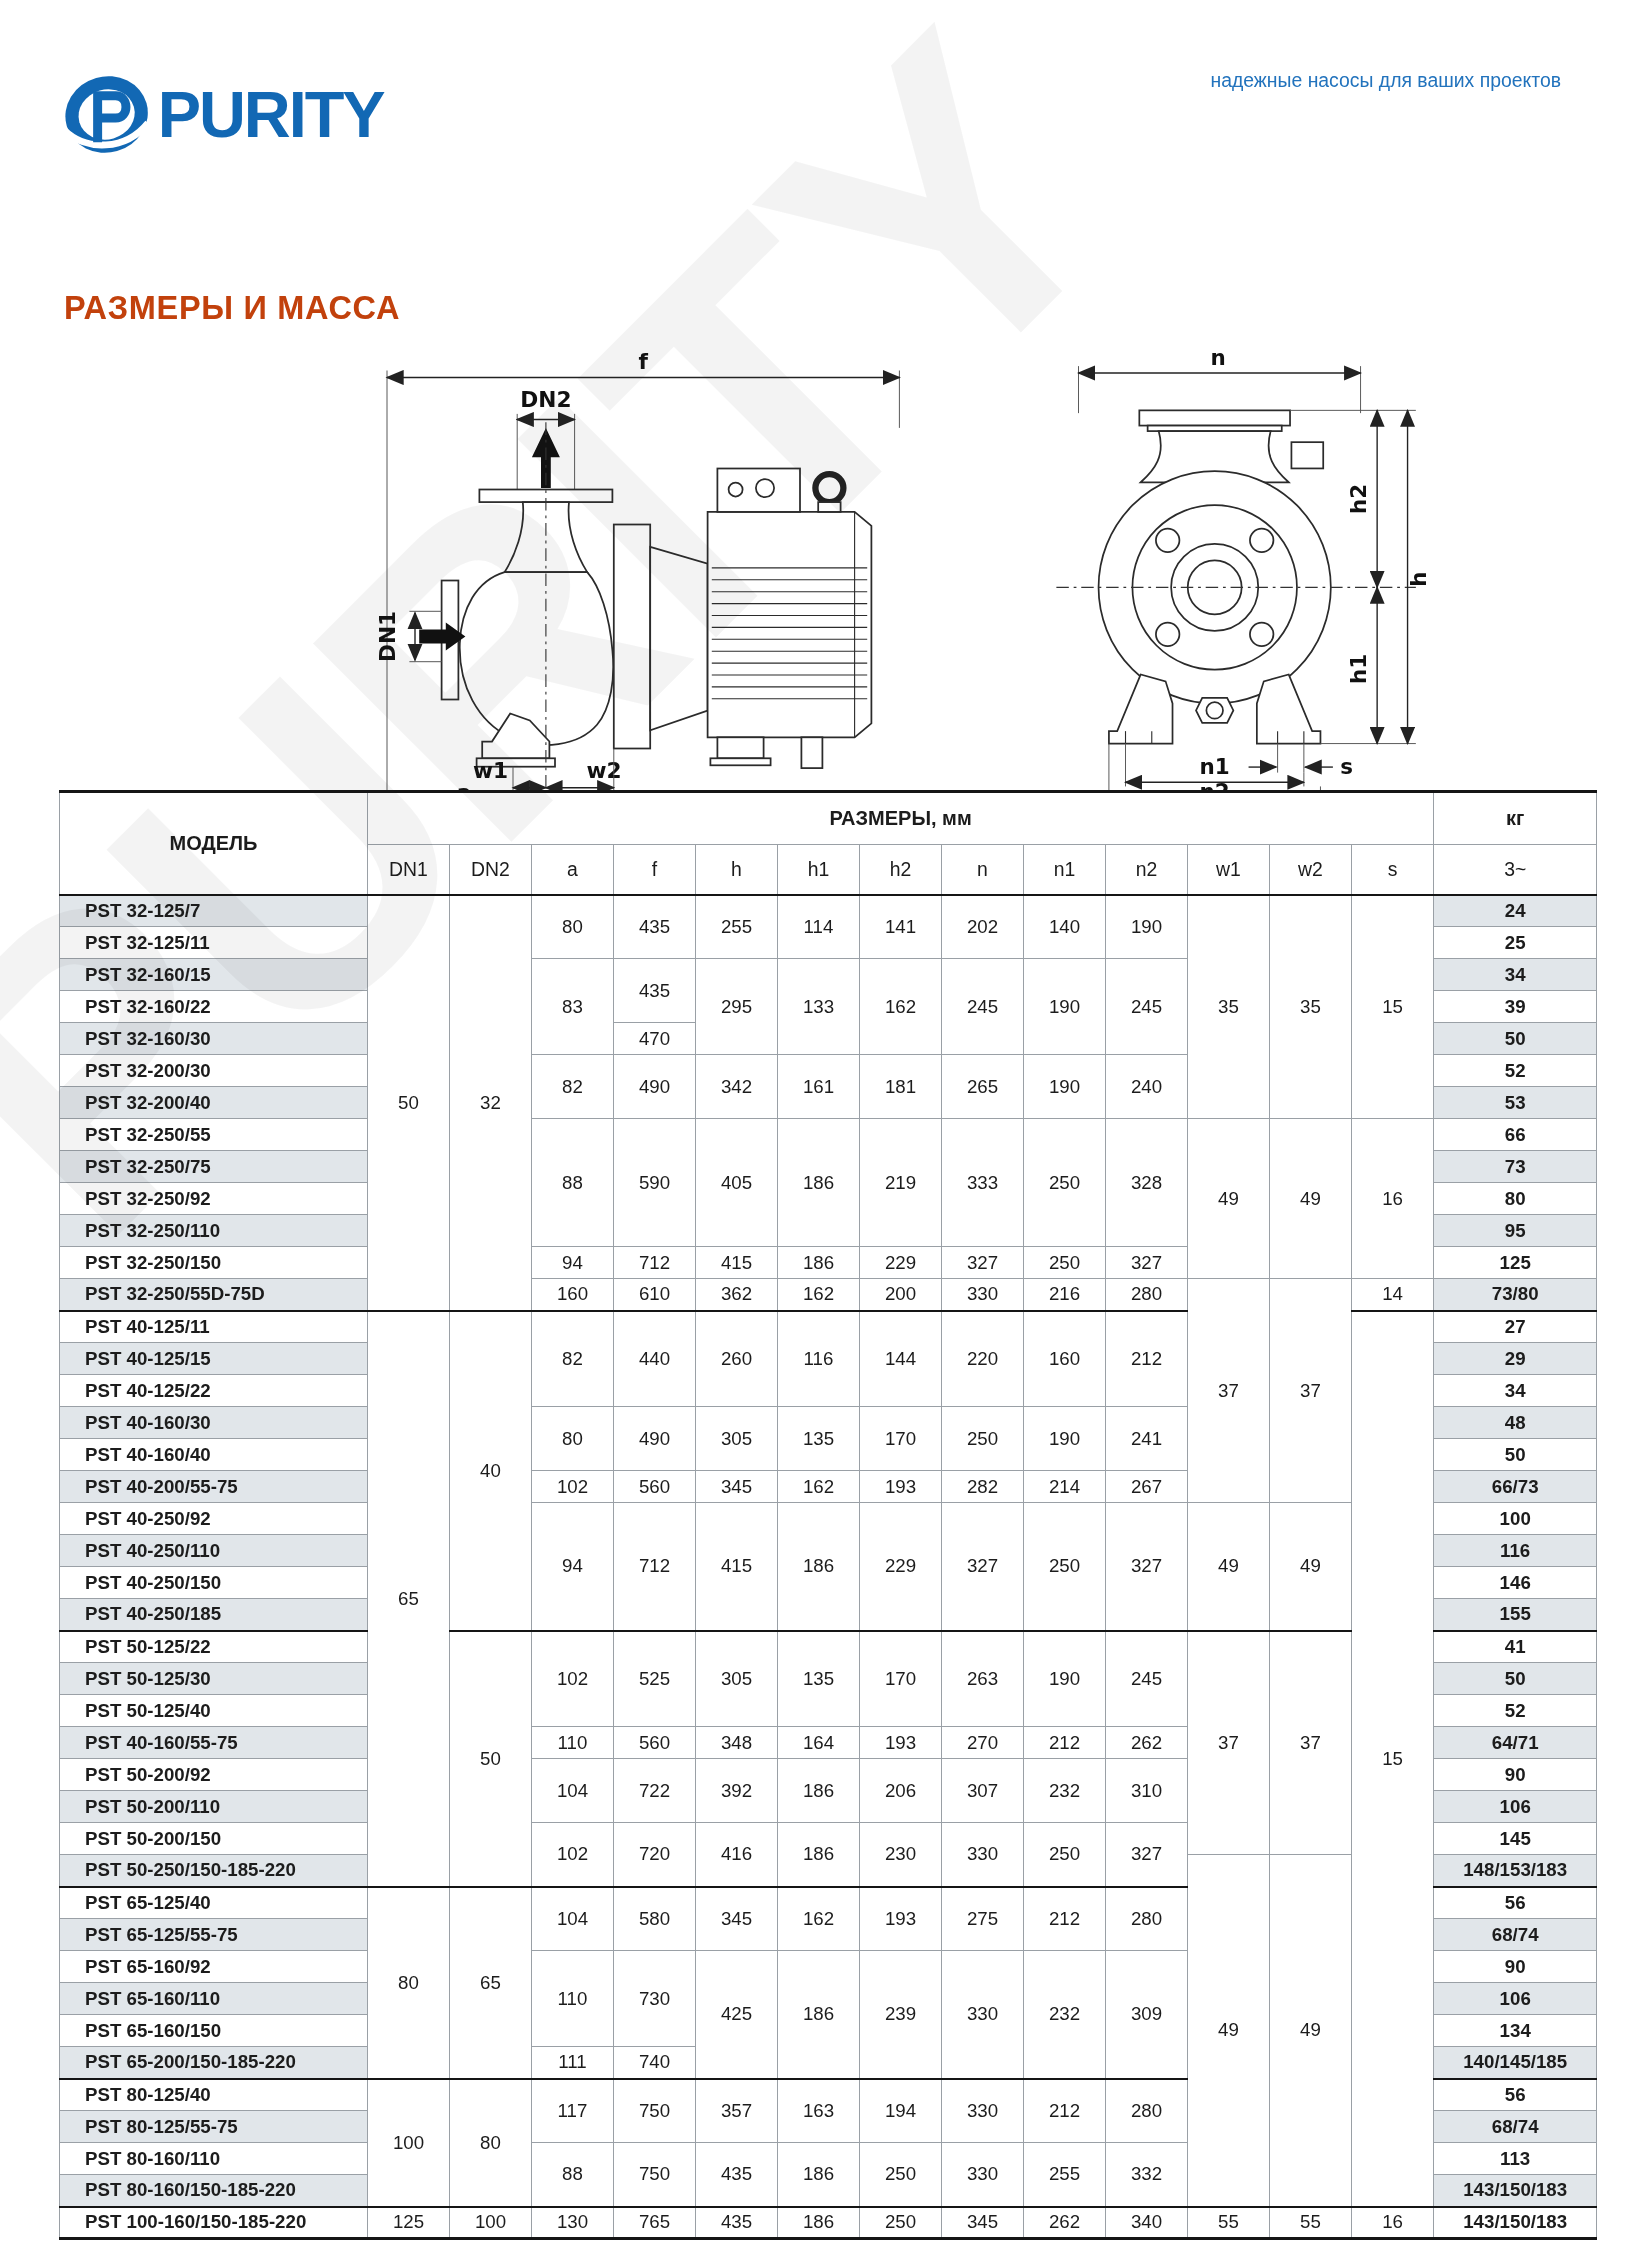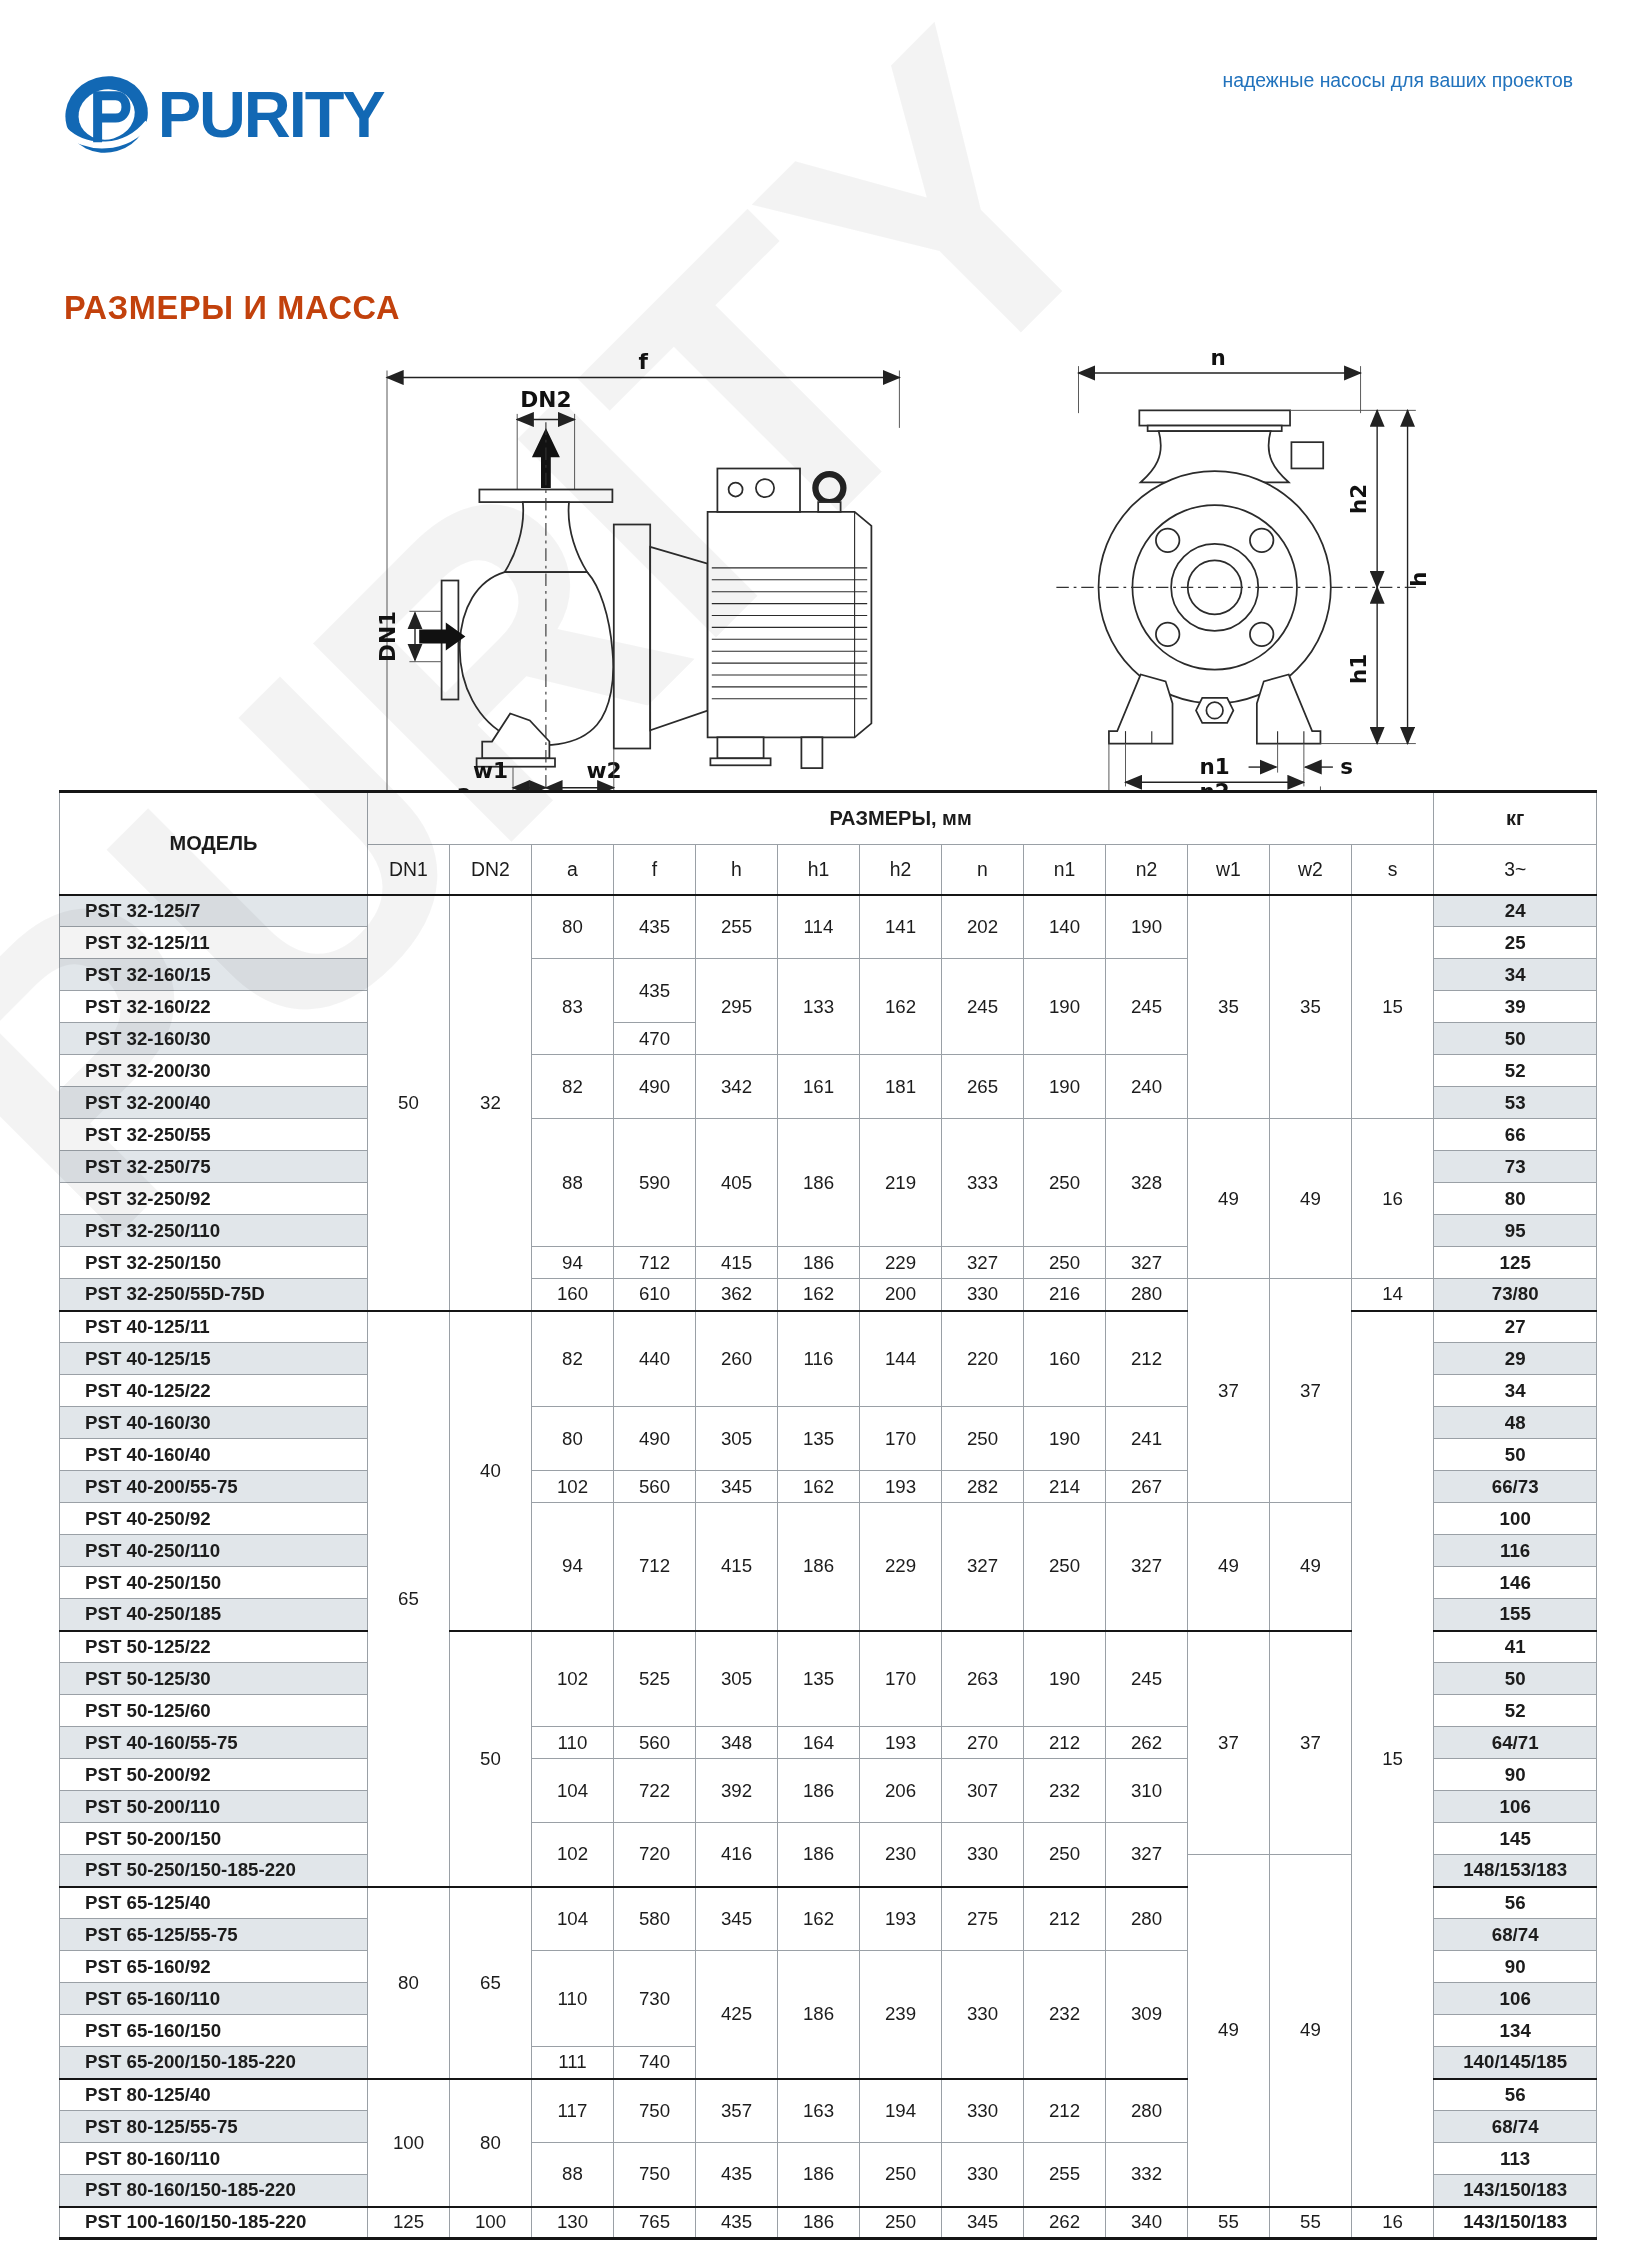--- a/index.html
+++ b/index.html
@@ -7,21 +7,21 @@
   .page { position:relative; width:1629px; height:2261px; background:#fff; overflow:hidden; }
 
   
   .watermark { position:absolute; left:-166px; top:989px; font-size:408px; font-weight:bold;
     color:#2b2b2b; opacity:0.05; transform:rotate(-45deg); transform-origin:0 0;
     letter-spacing:-5.5px; white-space:nowrap; z-index:6; pointer-events:none; }
 
   
   .logo { position:absolute; left:61px; top:66px; z-index:2; }
   .brand-text { font-family:"Liberation Sans", sans-serif; font-weight:bold; letter-spacing:-3px; }
-  .tagline { position:absolute; top:69px; right:56px; font-size:19.4px; color:#2273bd; z-index:2; }
+  .tagline { position:absolute; top:69px; right:68px; font-size:19.4px; color:#2273bd; z-index:2; }
 
   .section-title { position:absolute; left:64px; top:290px; font-size:32.5px; font-weight:bold;
     color:#c2410c; letter-spacing:0.7px; z-index:2; }
 
   .draw { position:absolute; z-index:2; }
   .draw-left  { left:373px;  top:349px; }
   .draw-right { left:1037px; top:344px; }
 
   svg .part { fill:#fff; stroke:#2b2b2b; stroke-width:2.5; }
   svg .fin  { stroke:#2b2b2b; stroke-width:1.6; }
@@ -455,21 +455,21 @@
             <td class="num" rowspan="3">245</td>
             <td class="num" rowspan="7">37</td>
             <td class="num" rowspan="7">37</td>
             <td class="kg">41</td>
           </tr>
           <tr>
             <td class="model g">PST 50-125/30</td>
             <td class="kg g">50</td>
           </tr>
           <tr>
-            <td class="model">PST 50-125/60</td>
+            <td class="model">PST 50-125/40</td>
             <td class="kg">52</td>
           </tr>
           <tr>
             <td class="model g">PST 40-160/55-75</td>
             <td class="num" rowspan="1">110</td>
             <td class="num" rowspan="1">560</td>
             <td class="num" rowspan="1">348</td>
             <td class="num" rowspan="1">164</td>
             <td class="num" rowspan="1">193</td>
             <td class="num" rowspan="1">270</td>

